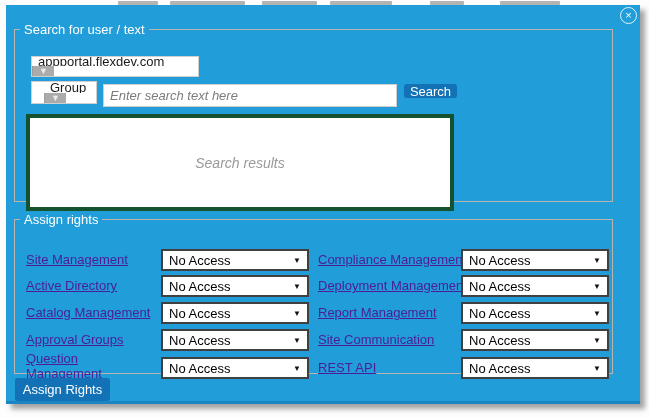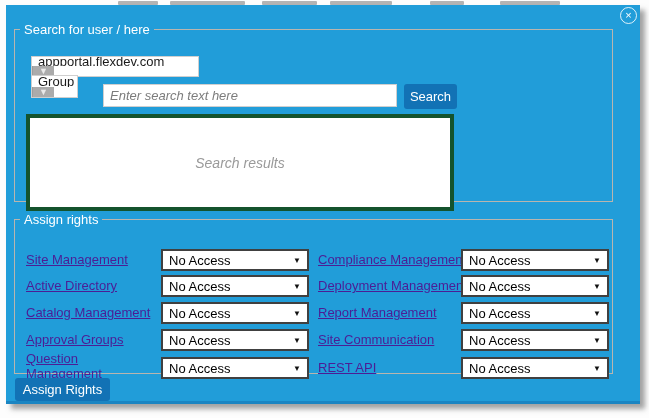--- a/index.html
+++ b/index.html
@@ -30,30 +30,30 @@
   
   .combo { position:absolute; background:#ffffff; border:1px solid #cfcfcf;
            display:flex; cursor:pointer;flex-direction:column; }
   .combo-text { flex:1; font-size:13px; color:#1a1a1a; padding:0 0 0 6px;
                 display:flex; align-items:center; white-space:nowrap; overflow:hidden; }
   .combo-btn { width:22px; background:#ababab; border-left:1px solid #9d9d9d;
                display:flex; align-items:center; justify-content:center; }
   .combo-arrow { color:#e9e9e9; font-size:9px; }
 
   .combo-domain { left:16px; top:19px; width:168px; height:21px; }
-  .combo-type   { left:16px; top:38px; width:47px;  height:23px; }
+  .combo-type   { left:16px; top:44px; width:66px;  height:23px;padding-left:12px; }
 
   .search-input { position:absolute; left:88px; top:47px; width:294px; height:23px;
                   border:1px solid #cfcfcf; background:#ffffff; font-size:13px;
                   padding:8px 6px; font-family:"Liberation Sans", sans-serif; color:#0f766e; }
   .search-input::placeholder { font-style:italic; color:#7c7c7c; opacity:1; }
 
   .btn { background:#1272b5; color:#ffffff; border:none; border-radius:3px;
          font-size:13px; font-family:"Liberation Sans", sans-serif; cursor:pointer; }
-  .btn-search { position:absolute; left:389px; top:47px; width:53px; height:25px; }
+  .btn-search { position:absolute; left:389px; top:47px; width:53px; height:14px; }
   .btn-assign { position:absolute; left:9px; top:373px; width:95px; height:23px; }
 
   .results { position:absolute; left:11px; top:77px; width:428px; height:97px;
              background:#ffffff; border:4px solid #14532d;
              display:flex; align-items:center; justify-content:center; }
   .results-hint { font-style:italic; color:#9a9a9a; font-size:14px; }
 
   
   .lbl { position:absolute; color:#4c1d95; font-size:13px; line-height:22px;
          white-space:nowrap;text-decoration:underline; }
@@ -81,21 +81,21 @@
   <div class="frag" style="left:262px;width:55px"></div>
   <div class="frag" style="left:330px;width:62px"></div>
   <div class="frag" style="left:430px;width:34px"></div>
   <div class="frag" style="left:500px;width:60px"></div>
 
   <div class="modal">
 
     <div class="close-btn">×</div>
 
     <fieldset class="fs-search">
-      <legend>Search for user / here</legend>
+      <legend>Search for user / text</legend>
 
       <div class="combo combo-domain">
         <span class="combo-text">appportal.flexdev.com</span>
         <span class="combo-btn">
           <span class="combo-arrow">▼</span>
         </span>
       </div>
 
       <div class="combo combo-type">
         <span class="combo-text">Group</span>

